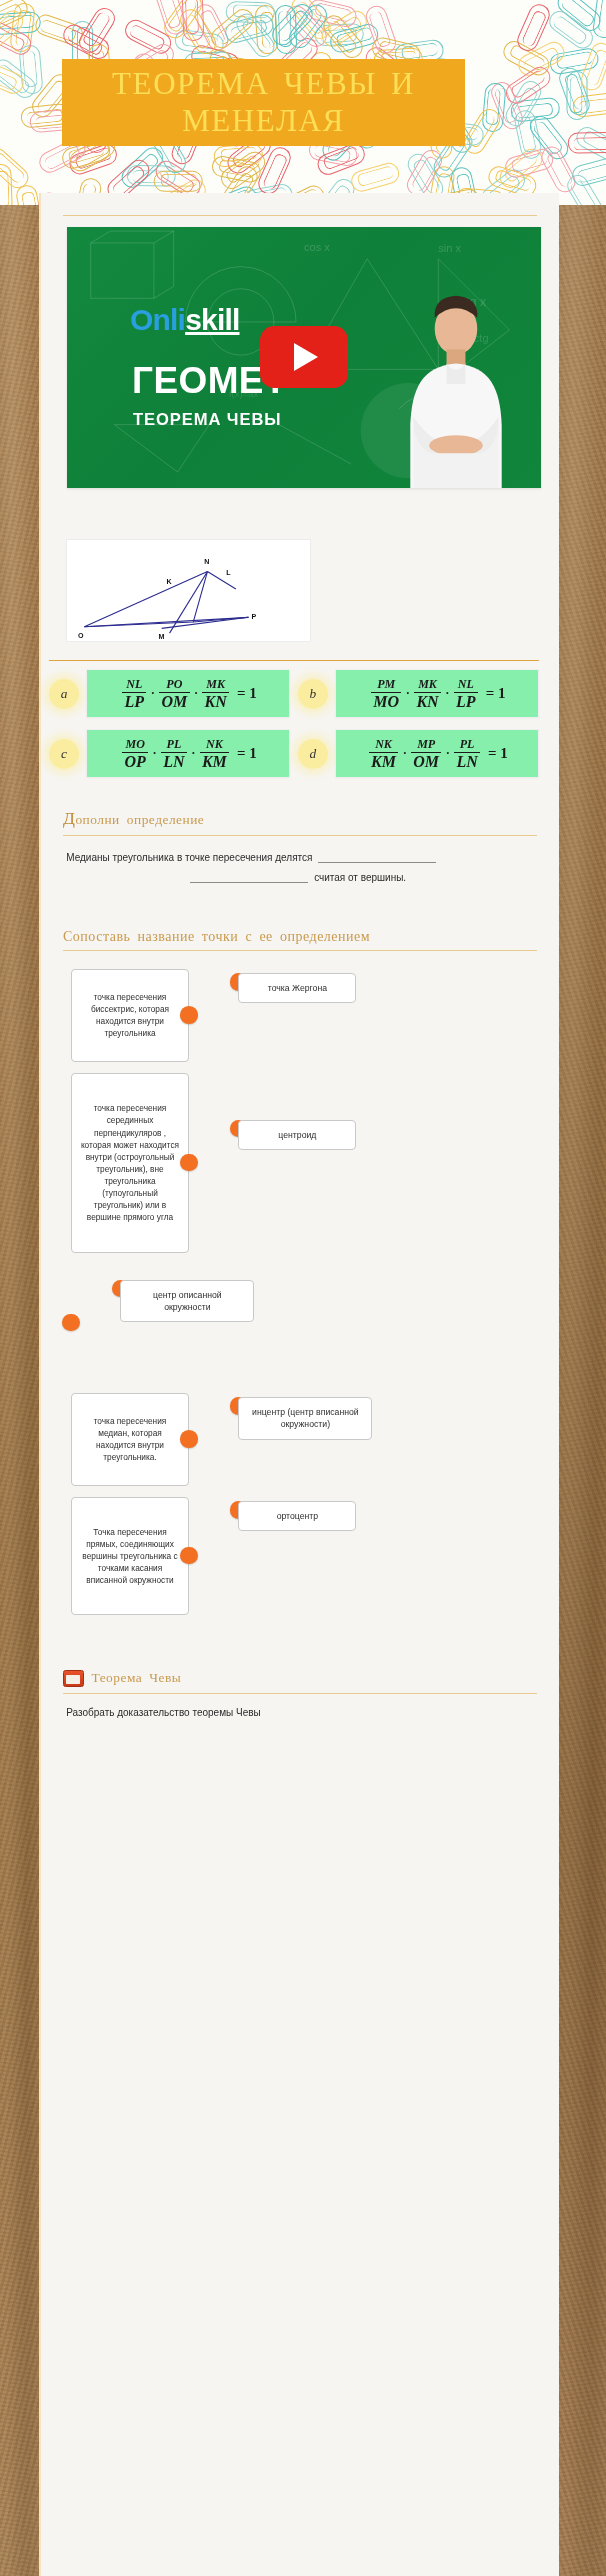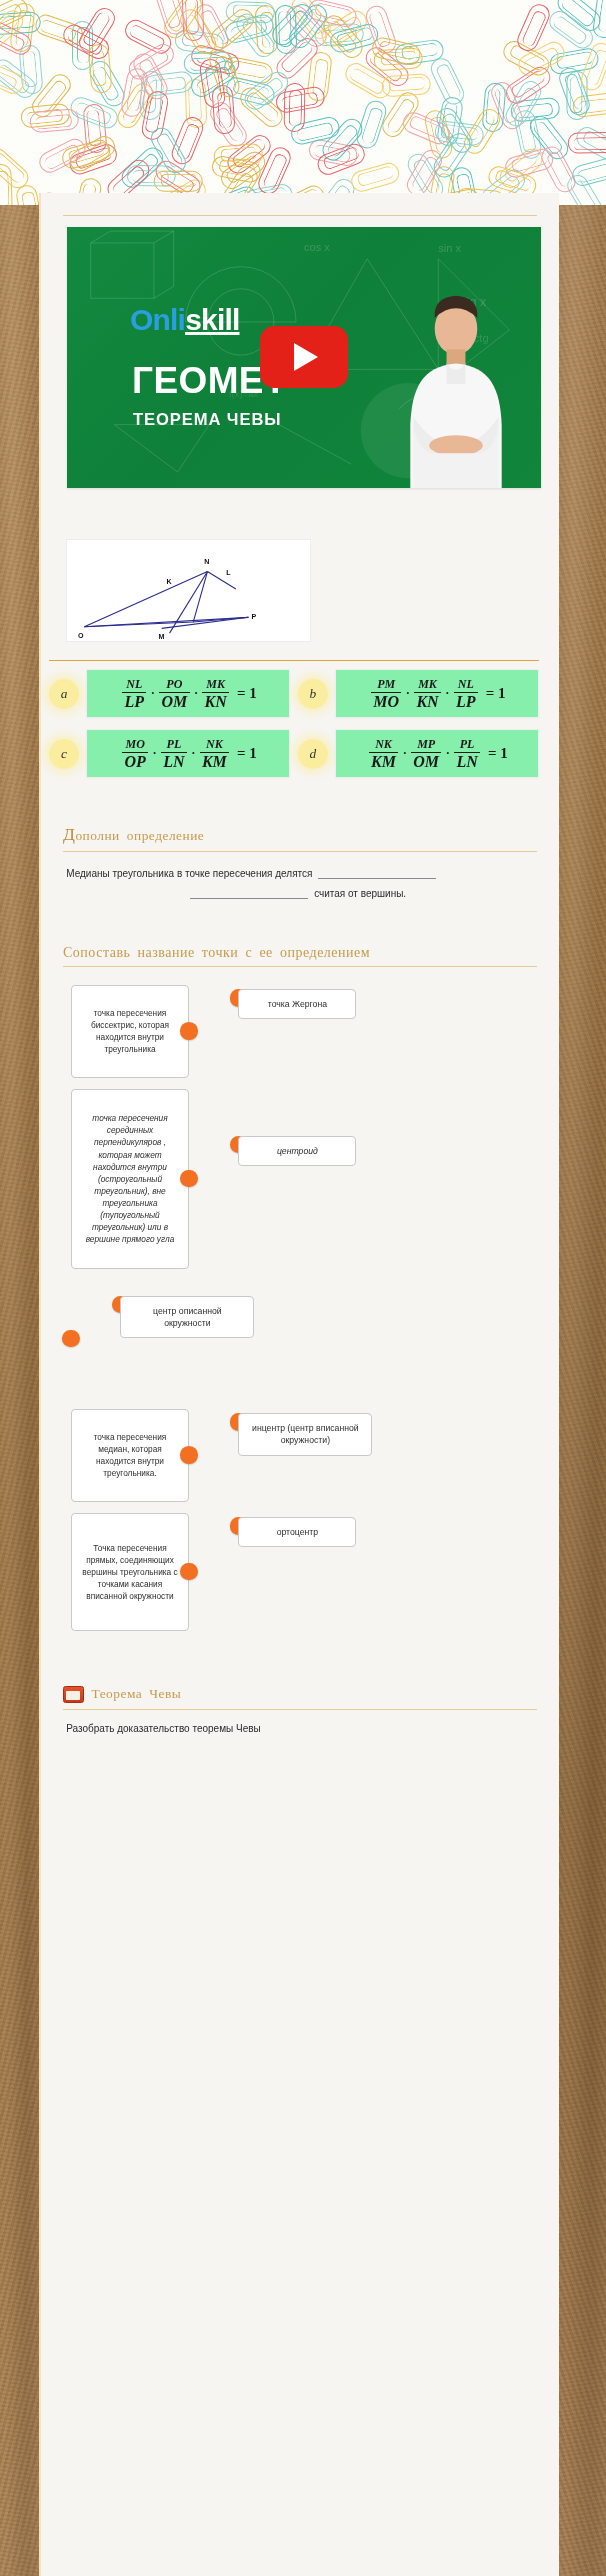--- a/index.html
+++ b/index.html
@@ -403,20 +403,26 @@
       <div class="clip" style="color: rgb(239, 127, 134); left: 518px; top: 61px; transform: rotate(236deg);"></div>
       <div class="clip" style="color: rgb(224, 184, 74); left: 445px; top: 178px; transform: rotate(259deg);"></div>
       <div class="clip" style="color: rgb(242, 160, 168); left: 519px; top: 139px; transform: rotate(254deg);"></div>
       <div class="clip" style="color: rgb(245, 207, 106); left: -8px; top: 6px; transform: rotate(229deg);"></div>
       <div class="clip" style="color: rgb(245, 207, 106); left: 586px; top: 42px; transform: rotate(20deg);"></div>
       <div class="clip" style="color: rgb(111, 201, 197); left: 158px; top: 126px; transform: rotate(330deg);"></div>
       <div class="clip" style="color: rgb(232, 99, 107); left: 118px; top: 155px; transform: rotate(48deg);"></div>
       <div class="clip" style="color: rgb(240, 192, 74); left: 502px; top: 157px; transform: rotate(288deg);"></div>
     </div>
 
+  <div class="title-banner">
+    <h1>
+      <span>ТЕОРЕМА ЧЕВЫ И</span><br>
+      <span>МЕНЕЛАЯ</span>
+    </h1>
+  </div>
 
   <div class="sheet">
 
     <div class="block" style="padding-top:22px;">
       <div class="rule"></div>
 
       <div class="video-wrap">
         <div class="video-thumb">
           <svg class="chalk" width="474" height="261" viewBox="0 0 600 330">
             <path d="M30 20 L110 20 L110 90 L30 90 Z" stroke-width="1.2"></path>
@@ -572,21 +578,21 @@
                   <span class="num">PL</span>
                   <span class="den">LN</span>
                 </span>
                 <span class="eq">= 1</span>
               </div>
             </div>
           </div>
         </div>
     </div>
 
-    <div class="block" style="padding-top:46px;">
+    <div class="block" style="padding-top:30px;">
       <div class="sec-head">
         <span class="drop">Д</span><span>ополни  определение</span>
       </div>
       <div class="rule"></div>
       <div class="definition">
         <span>Медианы треугольника в точке пересечения делятся</span>
         <span class="blank"></span><br>
         <span style="display:inline-block;width:118px;"></span>
         <span class="blank"></span>
         <span>считая от вершины.</span>
@@ -601,21 +607,21 @@
             <div class="m-left" style="min-height: 93px; display: flex; align-items: center; justify-content: center;">
               <span>точка пересечения биссектрис, которая находится внутри треугольника</span>
             </div>
             <div class="m-dot"></div>
             <div class="m-spacer"></div>
             <div style="display: flex; align-items: flex-start; align-self: flex-start; margin-top: 4.7px;">
               <div class="m-dot2"></div>
               <div class="m-right"><span>точка Жергона</span></div>
             </div>
           </div>
-          <div class="match-row" style="min-height: 180px; font-style: italic;">
+          <div class="match-row" style="min-height: 180px;">
             <div class="m-left" style="min-height: 180px; display: flex; align-items: center; justify-content: center;">
               <span>точка пересечения серединных перпендикуляров , которая может находится внутри (остроугольный треугольник), вне треугольника (тупоугольный треугольник) или в вершине прямого угла</span>
             </div>
             <div class="m-dot"></div>
             <div class="m-spacer"></div>
             <div style="display: flex; align-items: flex-start; align-self: flex-start; margin-top: 47px;">
               <div class="m-dot2"></div>
               <div class="m-right"><span>центроид</span></div>
             </div>
           </div>

